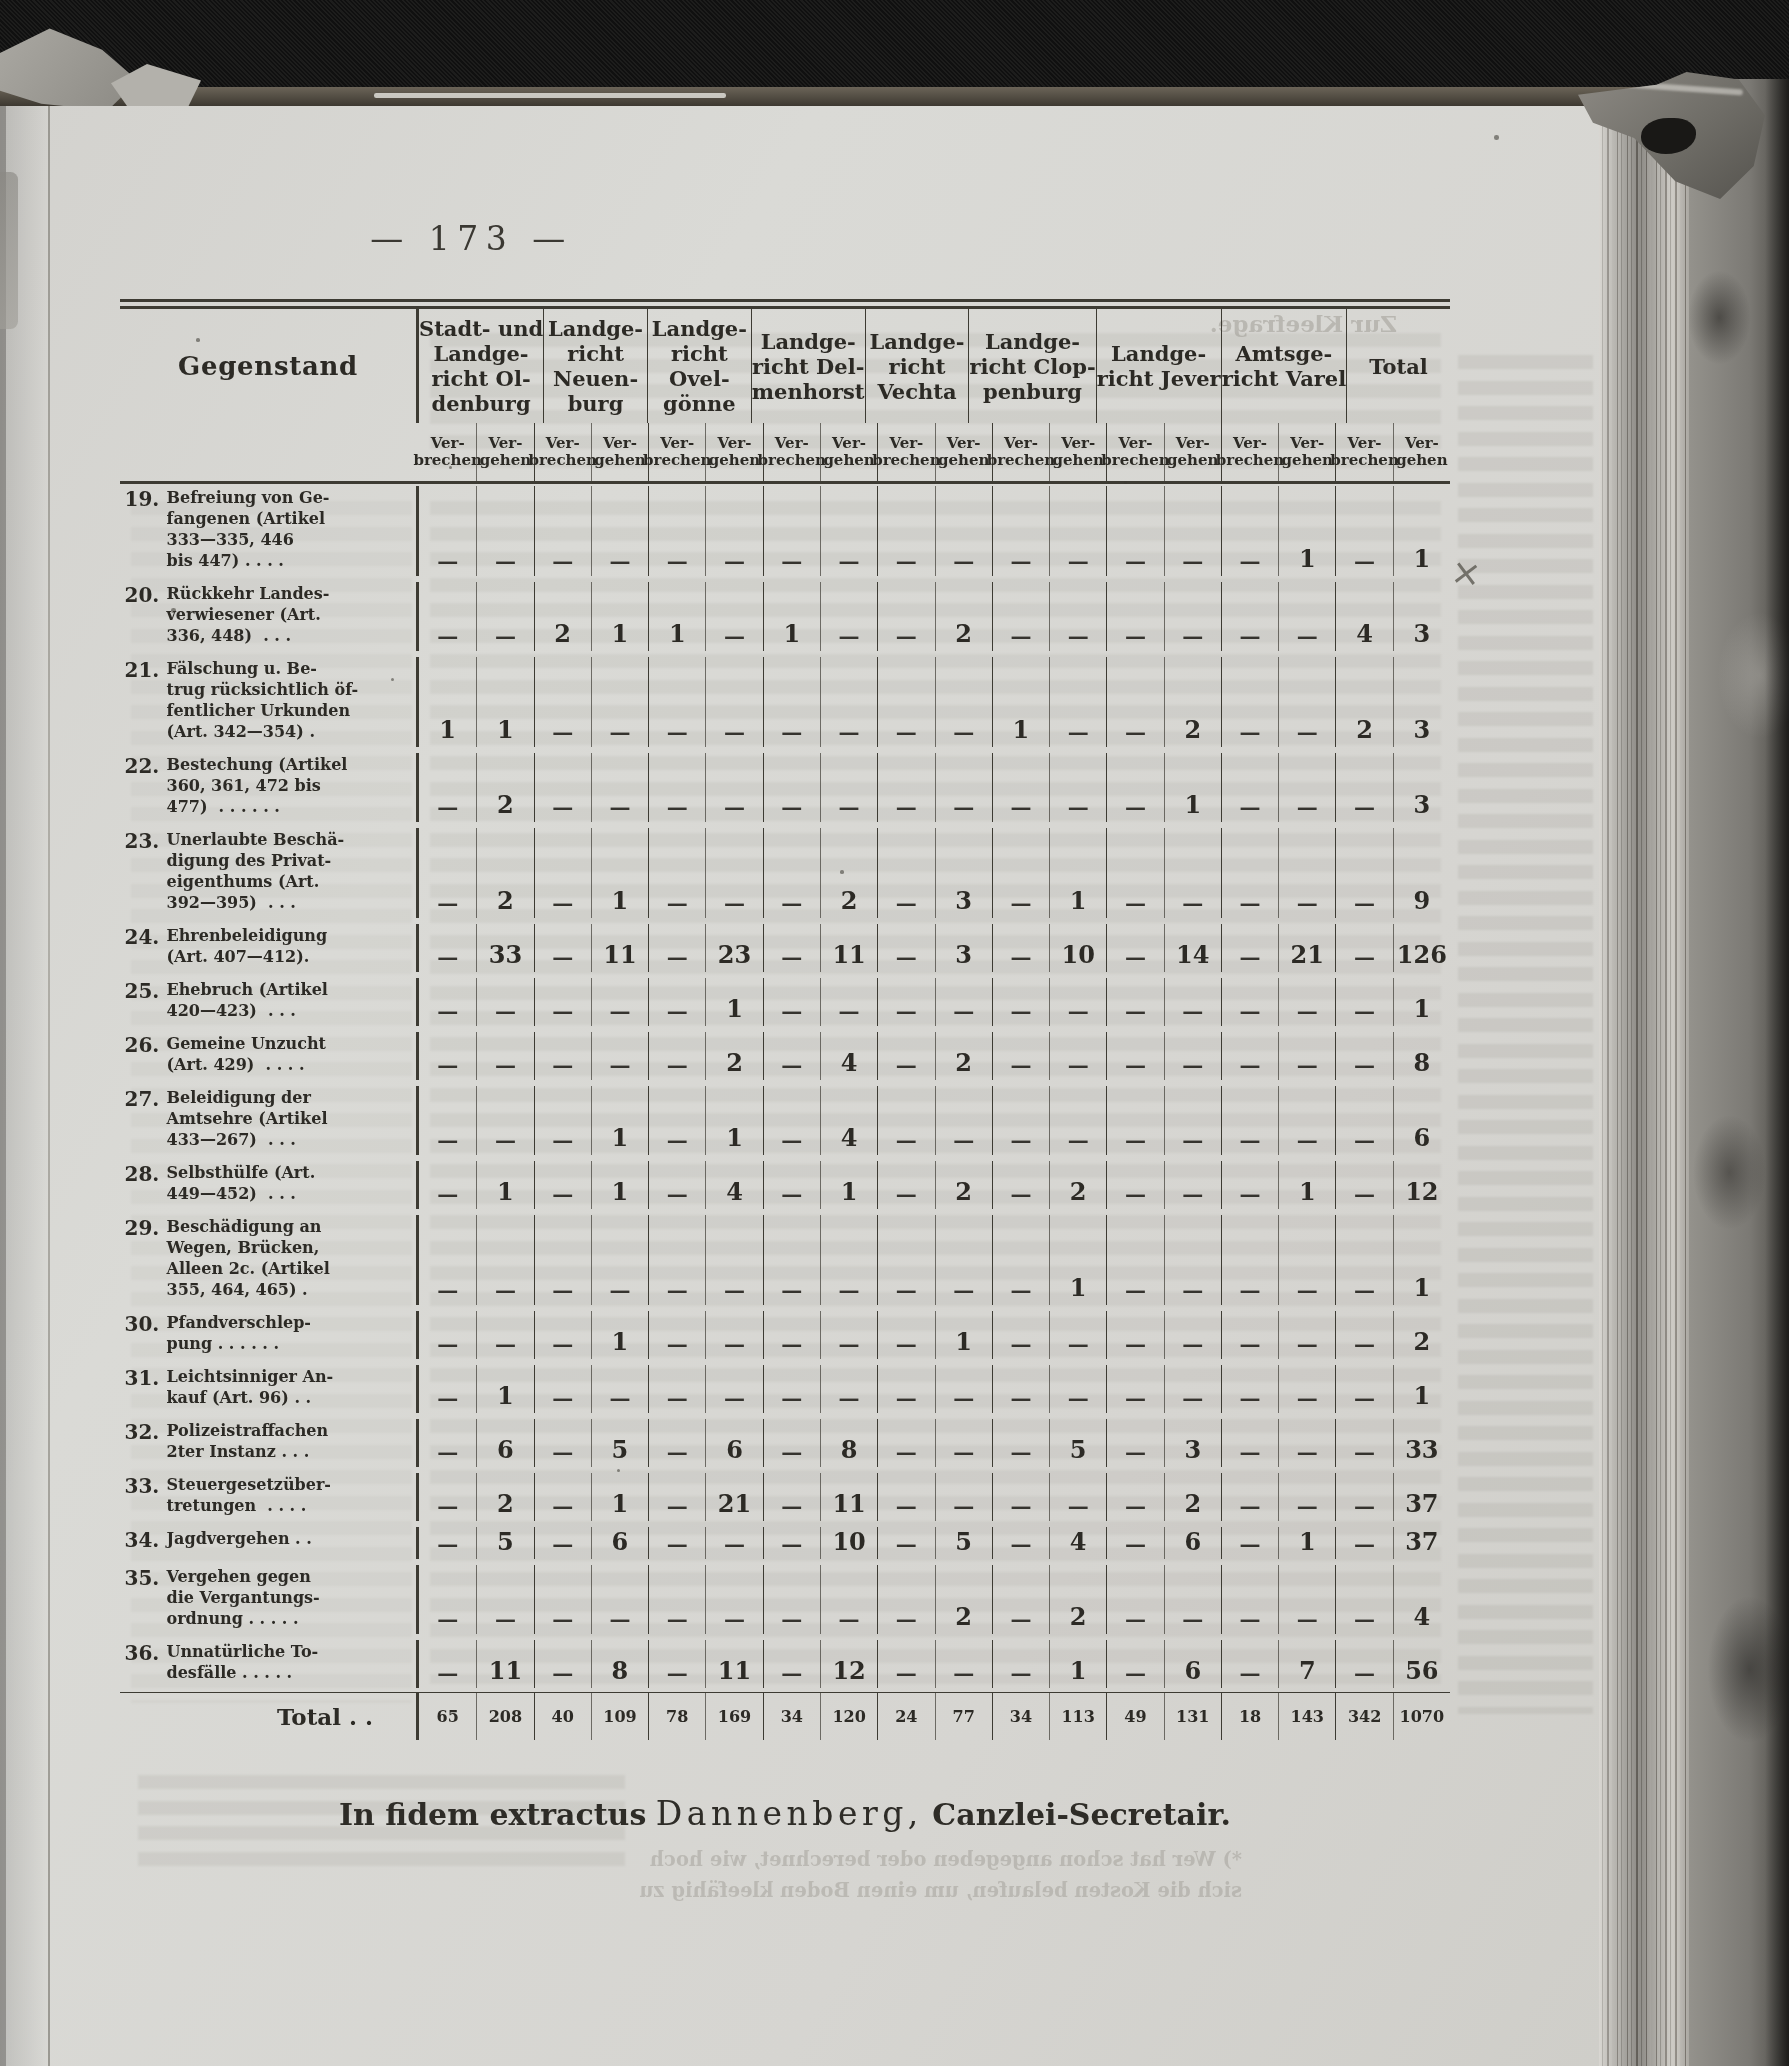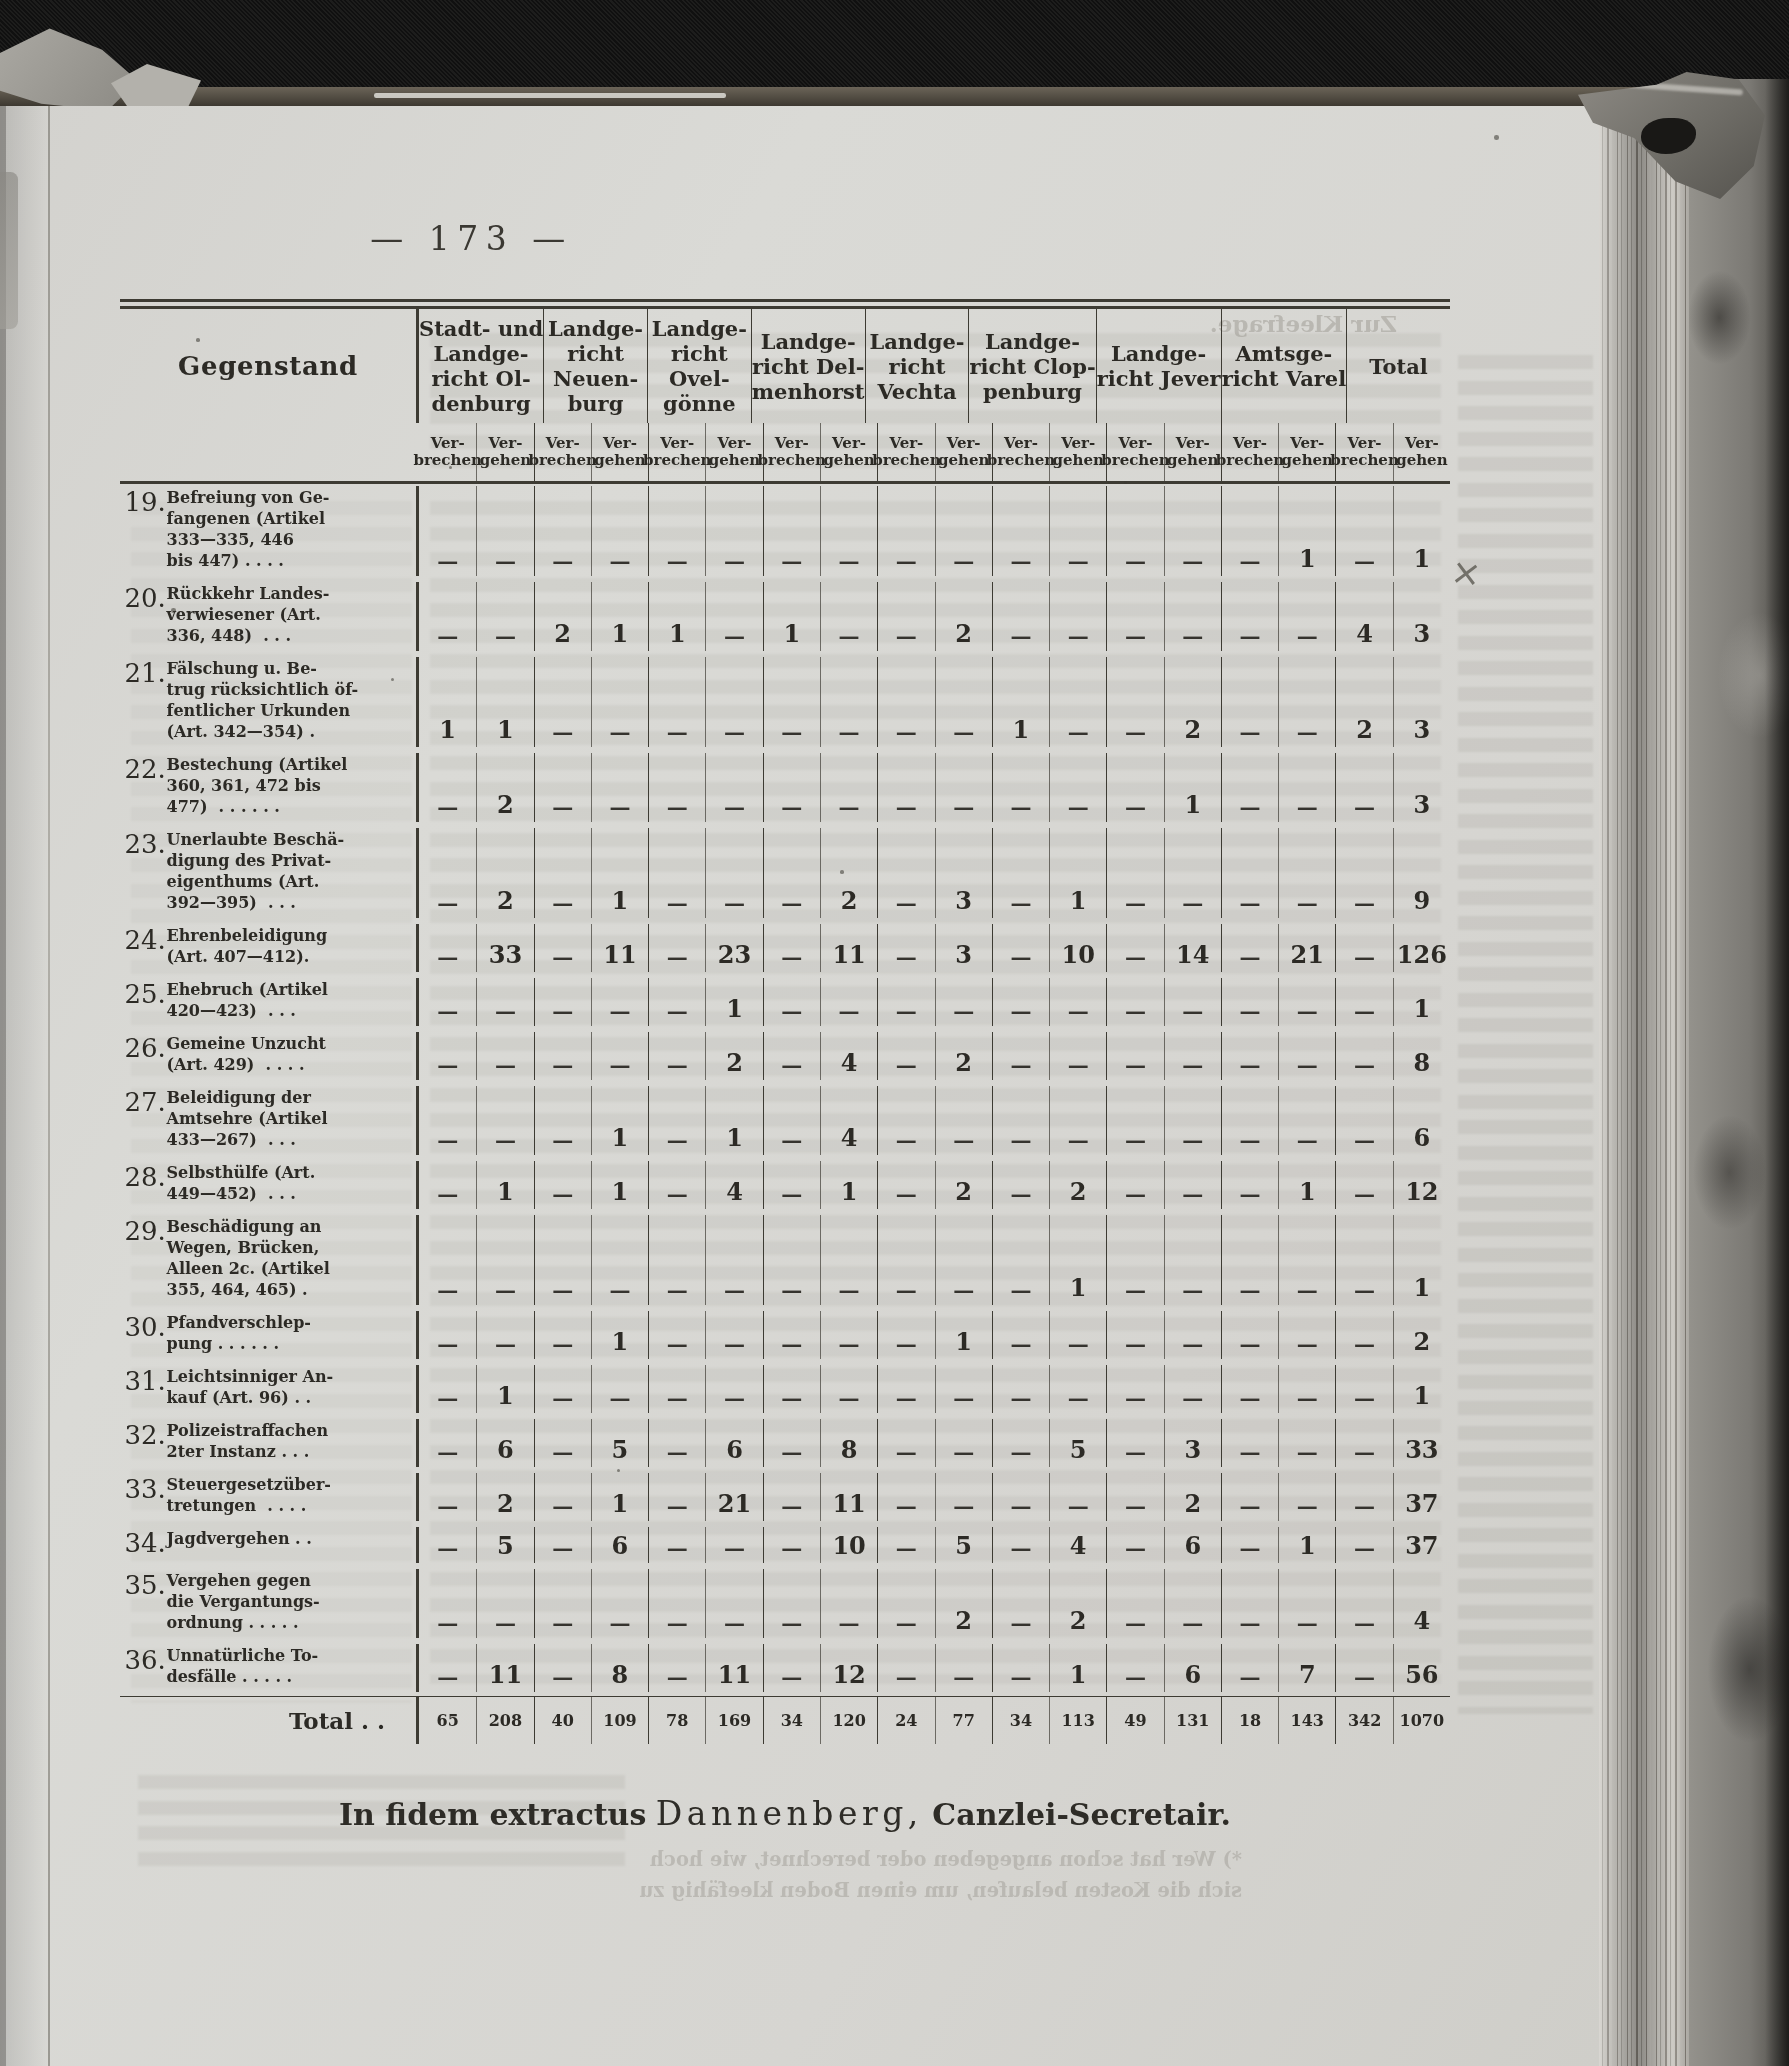--- a/index.html
+++ b/index.html
@@ -70,29 +70,29 @@
       font-size:21px;line-height:25px;font-weight:bold;white-space:pre;border-left:1.9px solid var(--rule);}
   .gh.glabel{border-left:none;border-right:3.7px solid var(--rule);font-size:26px;letter-spacing:0.7px;}
   .sub-row{height:58px;}
   .cell{min-width:0;}
   .sub{display:flex;align-items:center;justify-content:center;text-align:center;
       font-size:15px;line-height:17px;font-weight:bold;white-space:pre;}
   .first{border-left:none;}
   .gline{border-left:1.9px solid var(--rule);}
   .iline{border-left:1.1px solid rgba(62,60,53,.7);}
   .lab{display:flex;align-items:flex-start;border-right:3.7px solid var(--rule);padding:1.5px 0 4.5px 4.5px;}
-  .num{width:42px;font-size:26px;font-weight:normal;flex:none;}
+  .num{width:42px;font-size:20px;font-weight:bold;flex:none;}
   .ltx{font-size:16px;line-height:21px;font-weight:bold;white-space:pre;}
   .trow{padding:0;}
   .val{display:flex;align-items:flex-end;justify-content:center;
       font-size:24px;font-weight:bold;padding-bottom:3px;}
   .val.dash{font-size:21px;color:#35332e;}
   .trow-wrap{padding:1.5px 0 4.5px 0;}
   .total-row{border-top:1.9px solid var(--rule);height:48px;}
-  .tlabel{display:flex;align-items:center;justify-content:flex-end;padding-right:31px;
+  .tlabel{display:flex;align-items:center;justify-content:flex-end;padding-right:43px;
       font-size:23px;font-weight:bold;border-right:3.7px solid var(--rule);}
   .tval{display:flex;align-items:center;justify-content:center;font-size:16px;font-weight:bold;}
 
   .annot-x{position:absolute;left:1451px;top:552px;font-size:36px;color:#5c5a52;transform:rotate(8deg);font-family:"DejaVu Sans",sans-serif;opacity:.8;}
 
   .footer{position:absolute;left:120px;top:1794px;width:1330px;text-align:center;color:#2e2c27;font-size:30px;}
   .footer .att{font-weight:bold;}
   .footer .name{font-weight:normal;letter-spacing:4.5px;font-size:33px;}
   .footer .title{font-weight:bold;}
 

